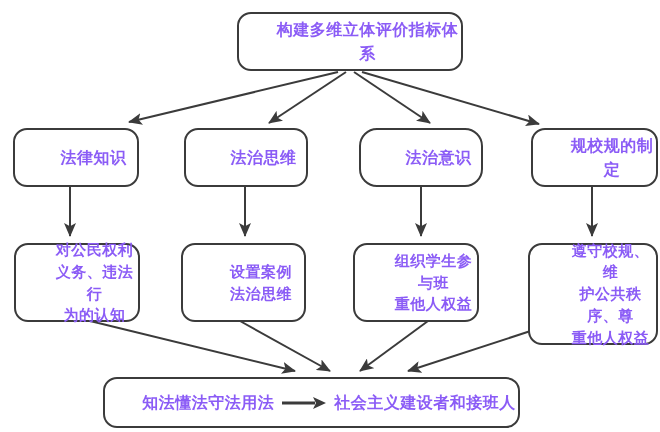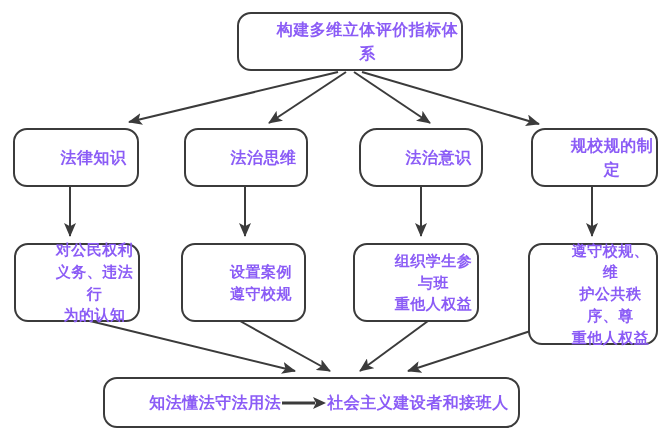--- a/index.html
+++ b/index.html
@@ -30,21 +30,21 @@
   .node .txt{
     white-space:pre-line;
     line-height:1.45;
     letter-spacing:0.5px;
   }
   .root-node{font-size:16px;}
   .r2-node{font-size:16px;}
   .r3-node{font-size:15px;}
   .bottom-node{font-size:16px;}
   .bottom-inner{
-    display:flex;align-items:center;justify-content:center;gap:0;
+    display:flex;align-items:center;justify-content:center;gap:7px;
     width:100%;
   }
   .mini-arrow{flex:0 0 auto;display:block;}
 </style>
 </head>
 <body>
 
 <div class="canvas">
 
   <svg class="edges" viewBox="0 0 660 432">
@@ -87,21 +87,21 @@
     <span class="txt">规校规的制定</span>
   </div>
 
   <div class="node r3-node" style="left:14px;top:243px;width:126px;height:79px;">
     <span class="txt">对公民权利
 义务、违法行
 为的认知</span>
   </div>
   <div class="node r3-node" style="left:181px;top:243px;width:125px;height:79px;">
     <span class="txt">设置案例
-遵守校规</span>
+法治思维</span>
   </div>
   <div class="node r3-node" style="left:353px;top:243px;width:126px;height:79px;">
     <span class="txt">组织学生参与班
 重他人权益</span>
   </div>
   <div class="node r3-node" style="left:528px;top:243px;width:130px;height:102px;">
     <span class="txt">遵守校规、维
 护公共秩序、尊
 重他人权益</span>
   </div>

